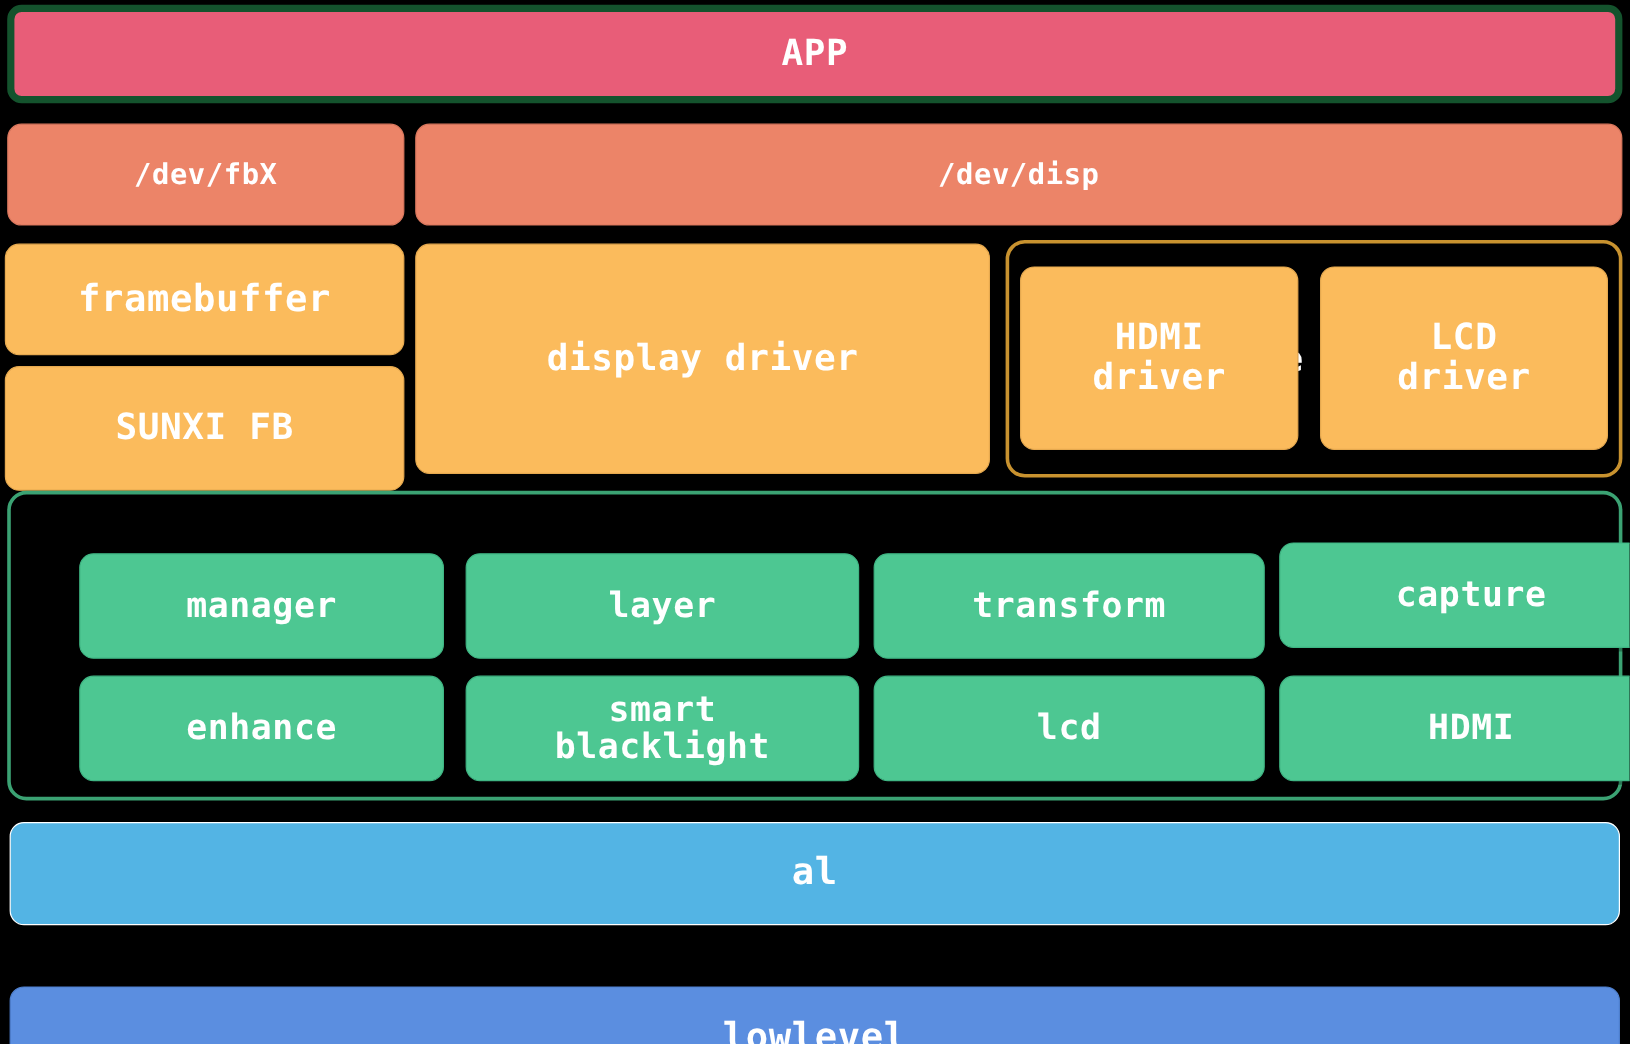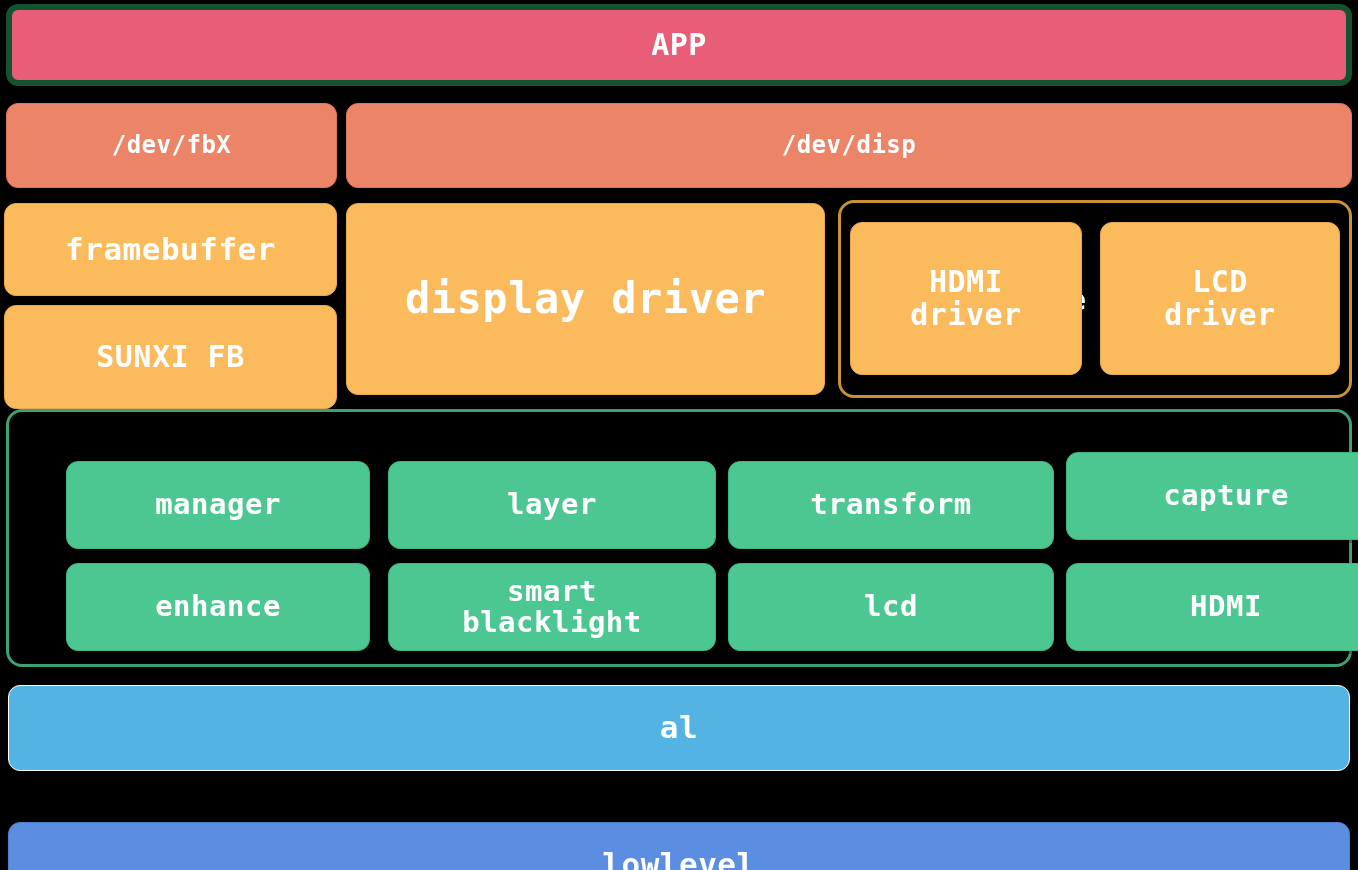--- a/index.html
+++ b/index.html
@@ -83,21 +83,21 @@
     border: 3px solid #c8922f;
   }
   .group-core {
     border: 3px solid #3ba273;
   }
 
   
   .t-app    { font-size: 30px; }
   .t-dev    { font-size: 24px; }
   .t-drv-sm { font-size: 30px; }
-  .t-drv    { font-size: 42px; }
+  .t-drv    { font-size: 30px; }
   .t-drv-lf { font-size: 31px; }
   .t-core   { font-size: 29px; }
   .t-al     { font-size: 31px; }
   .t-low    { font-size: 31px; }
 
   
   .occluded {
     position: absolute;
     color: #ffffff;
     font-weight: bold;

